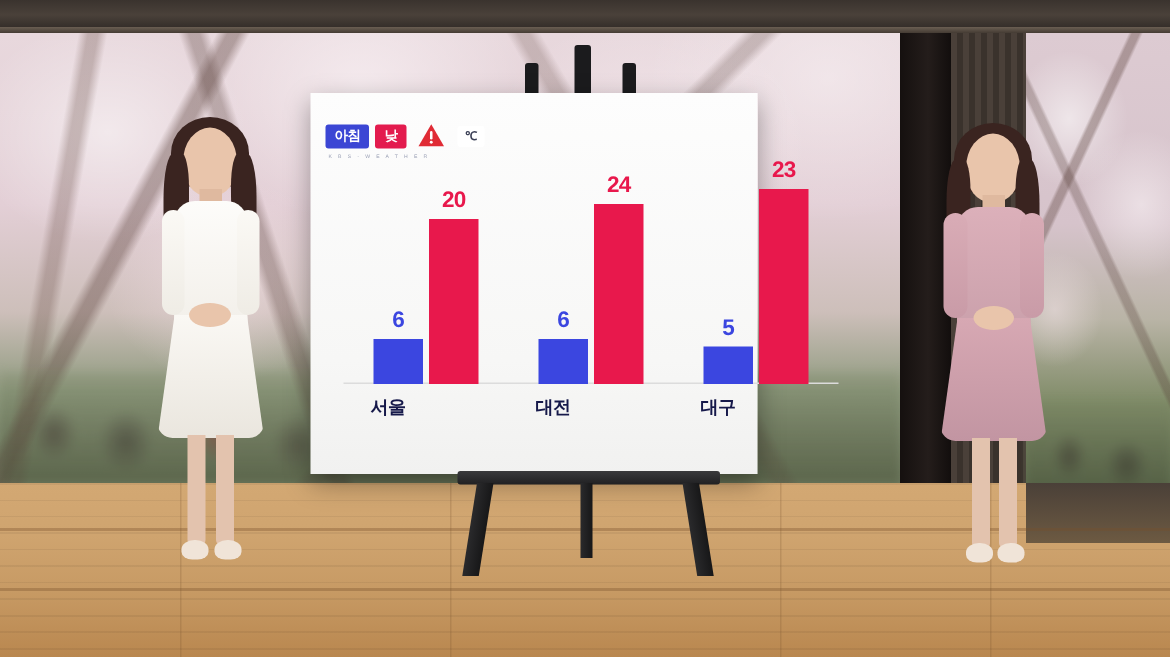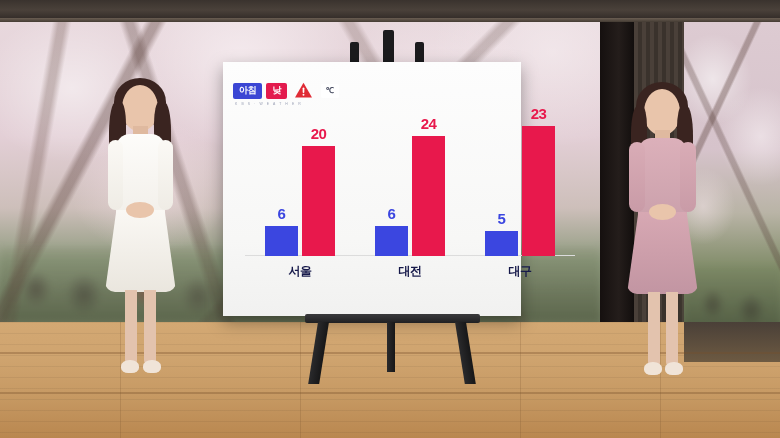--- a/index.html
+++ b/index.html
@@ -123,21 +123,21 @@
     position: absolute; left: 305px; top: 314px; width: 175px; height: 9px;
     background: linear-gradient(180deg,#3a3a3c,#202022);
     border-radius: 2px;
   }
   .easel-leg {
     position: absolute; background: linear-gradient(90deg,#2a2a2c,#171718);
   }
 
   
   .board {
-    position: absolute; left: 223px; top: 62px;
+    position: absolute; left: 207px; top: 62px;
     width: 298px; height: 254px;
     background: linear-gradient(180deg,#fdfdfd 0%,#f7f7f6 70%,#f1f1f0 100%);
     box-shadow: 0 6px 16px rgba(0,0,0,.35);
   }
 
   .board-header {
     position: absolute; left: 0; top: 20px; width: 100%;
     display: flex; align-items: center; padding: 0 10px;
   }
   .legend { display: flex; gap: 4px; align-items: center; }
@@ -186,21 +186,21 @@
   .bar-morning { left: 2px; background: #3b46e0; }
   .bar-day { left: 39px; background: #e8184c; }
   .bar-val {
     position: absolute; width: 33px; text-align: center;
     font-size: 15px; font-weight: bold; letter-spacing: -.5px;
   }
   .val-morning { left: 2px; color: #3b46e0; }
   .val-day { left: 39px; color: #e8184c; }
   .city {
     position: absolute; bottom: 2px; left: 0; width: 74px;
-    text-align: center; font-size: 12px; font-weight: bold;
+    text-align: left; font-size: 12px; font-weight: bold;
     color: #16194a; letter-spacing: -.4px;
   }
 
   
   .person { position: absolute; }
   .p-head { position:absolute; border-radius: 50% 50% 46% 46%; background:#e9c5ab; }
   .p-hair { position:absolute; background:#3a2420; }
   .p-neck { position:absolute; background:#dfb99f; }
   .p-torso { position:absolute; }
   .p-leg { position:absolute; background:#e3c3ae; border-radius: 0 0 4px 4px; }

